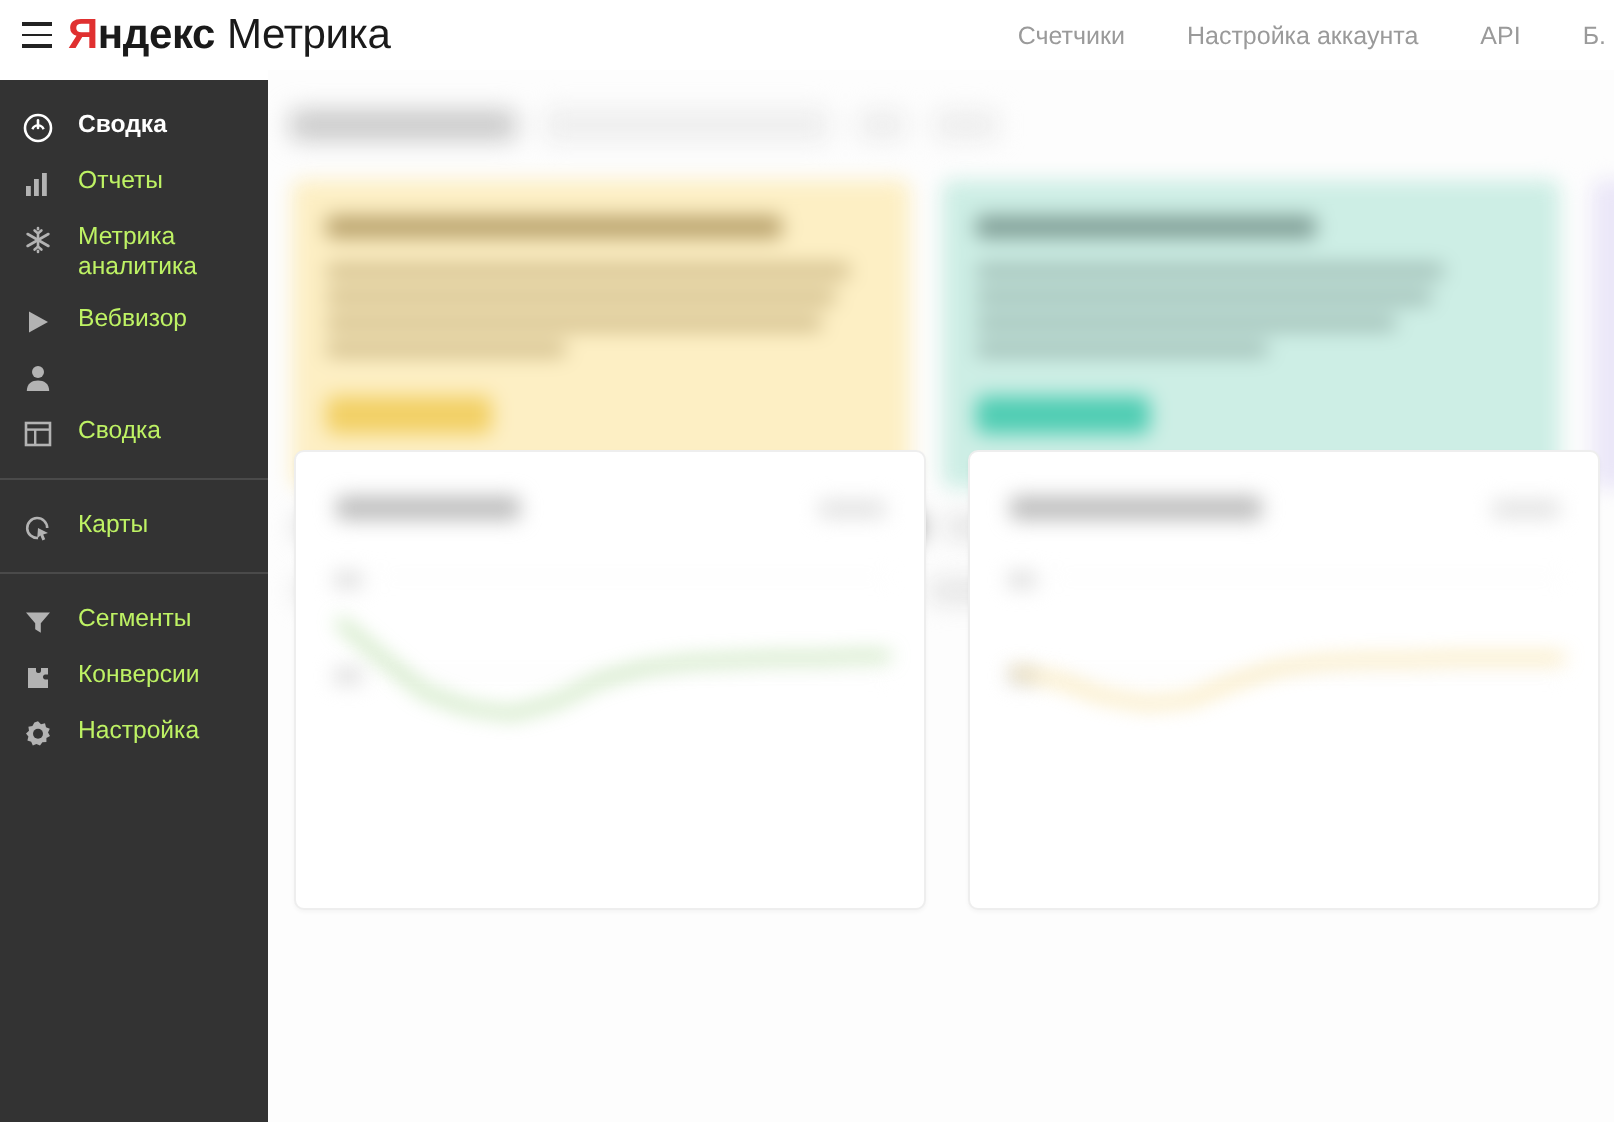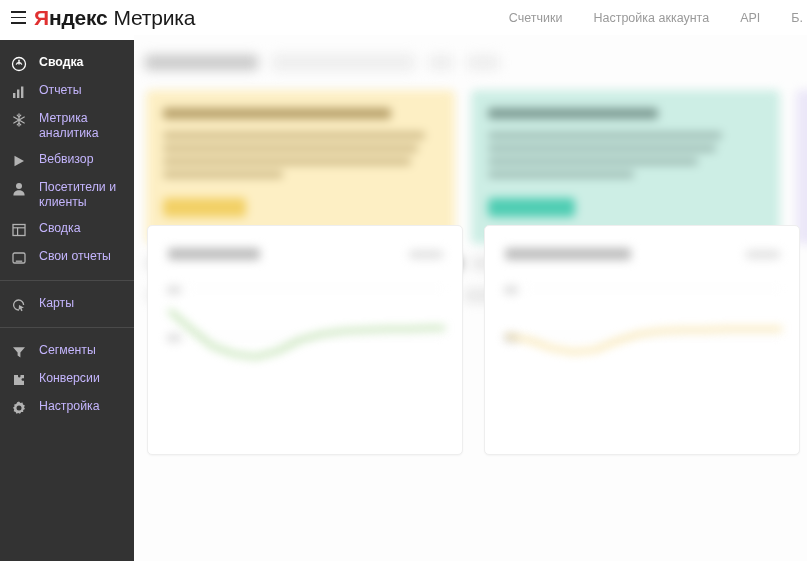--- a/index.html
+++ b/index.html
@@ -58,21 +58,21 @@
     cursor: pointer; min-height: 26px;
   }
   .side-item .ico {
     width: 16px; height: 17px; flex: 0 0 16px;
     display: flex; align-items: center; justify-content: center;
     margin-top: 1px;
   }
   .side-item .ico svg { display: block; }
   .side-label {
     font-size: 12.3px; line-height: 15px;
-    color: #c4b5fd; padding-top: 1px;
+    color: #bef264; padding-top: 1px;
   }
   .side-item.active .side-label { color: #ffffff; font-weight: 700; }
   .side-sep { height: 1px; background: #4a4a4a; margin: 9px 0 9px 0; }
 
   
   .content {
     position: absolute; top: 35px; left: 134px;
     width: 673px; height: 526px;
     background: #fdfdfd;
     overflow: hidden;
@@ -207,43 +207,33 @@
       <span class="side-label">Вебвизор</span>
     </div>
 
     <div class="side-item">
       <span class="ico">
         <svg width="16" height="16" viewBox="0 0 16 16">
             <circle cx="8" cy="5" r="3" fill="#b3b3b3"></circle>
             <path d="M2.4 14.5 C2.4 10.6 5 9.2 8 9.2 C11 9.2 13.6 10.6 13.6 14.5 Z" fill="#b3b3b3"></path>
           </svg>
       </span>
-      <span class="side-label">Посетители и клиенты</span>
     </div>
 
     <div class="side-item">
       <span class="ico">
         <svg width="16" height="16" viewBox="0 0 16 16">
             <rect x="2" y="2.5" width="12" height="11" fill="none" stroke="#b3b3b3" stroke-width="1.3"></rect>
             <path d="M2 5.8 L14 5.8" stroke="#b3b3b3" stroke-width="1.2"></path>
             <path d="M6.6 5.8 L6.6 13.5" stroke="#b3b3b3" stroke-width="1.2"></path>
           </svg>
       </span>
       <span class="side-label">Сводка</span>
     </div>
 
-    <div class="side-item">
-      <span class="ico">
-        <svg width="16" height="16" viewBox="0 0 16 16">
-            <rect x="2" y="3" width="12" height="10" rx="1.6" fill="none" stroke="#b3b3b3" stroke-width="1.3"></rect>
-            <path d="M4.8 11.2 L11.2 11.2" stroke="#b3b3b3" stroke-width="1.3"></path>
-          </svg>
-      </span>
-      <span class="side-label">Свои отчеты</span>
-    </div>
 
     <div class="side-sep"></div>
 
     <div class="side-item">
       <span class="ico">
         <svg width="16" height="16" viewBox="0 0 16 16">
             <path d="M12.6 8 A5 5 0 1 0 8 13" fill="none" stroke="#b3b3b3" stroke-width="1.3"></path>
             <path d="M8 8 L13 10.5 L10.6 11.2 L11.6 13.6 L10.2 14.2 L9.2 11.8 L7.6 13.2 Z" fill="#b3b3b3"></path>
           </svg>
       </span>

